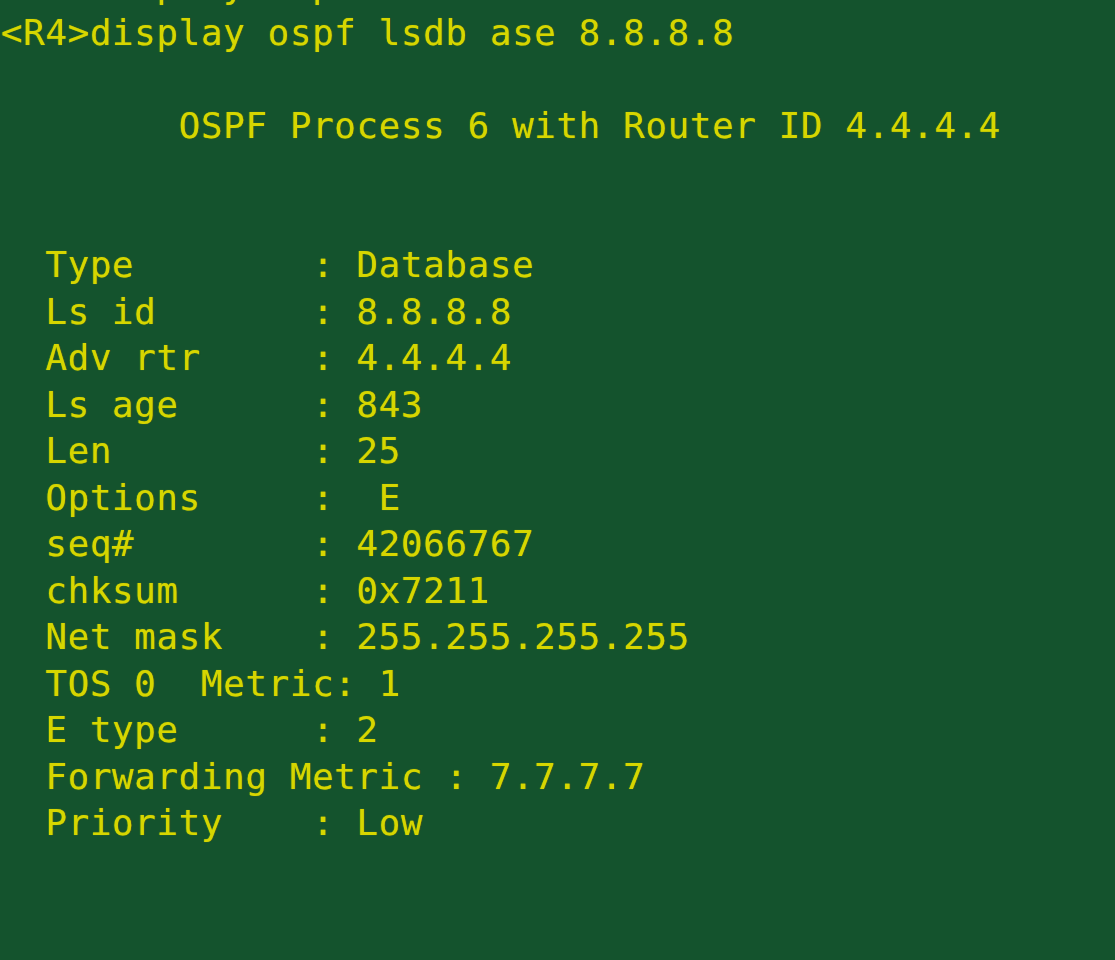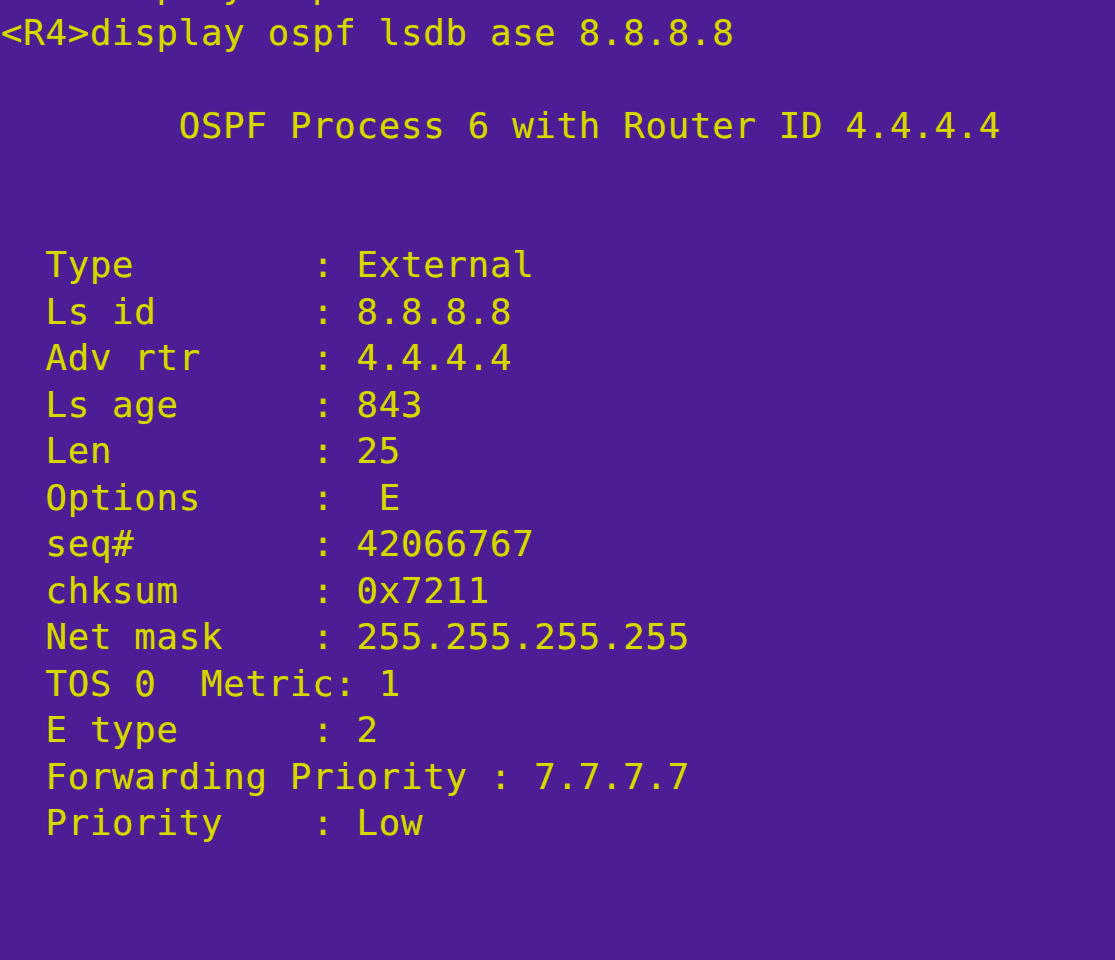--- a/index.html
+++ b/index.html
@@ -11,21 +11,21 @@
     width: 1115px;
     height: 960px;
     overflow: hidden;
     font-family: "DejaVu Sans Mono", "Liberation Mono", monospace;
   }
 
   #terminal {
     position: relative;
     width: 1115px;
     height: 960px;
-    background: #4c1d95;
+    background: #14532d;
     overflow: hidden;
   }
 
   
   #screen {
     position: absolute;
     left: 0;
     top: -37px;
     width: 1115px;
   }
@@ -62,21 +62,21 @@
 
     <span class="line blank"> </span>
 
     <span class="line">        OSPF Process 6 with Router ID 4.4.4.4</span>
 
 
     <span class="line blank"> </span>
 
     <span class="line blank"> </span>
 
-    <span class="line">  Type        : External</span>
+    <span class="line">  Type        : Database</span>
 
     <span class="line">  Ls id       : 8.8.8.8</span>
 
     <span class="line">  Adv rtr     : 4.4.4.4</span>
 
     <span class="line">  Ls age      : 843</span>
 
     <span class="line">  Len         : 25</span>
 
     <span class="line">  Options     :  E</span>
@@ -84,19 +84,19 @@
     <span class="line">  seq#        : 42066767</span>
 
     <span class="line">  chksum      : 0x7211</span>
 
     <span class="line">  Net mask    : 255.255.255.255</span>
 
     <span class="line">  TOS 0  Metric: 1</span>
 
     <span class="line">  E type      : 2</span>
 
-    <span class="line">  Forwarding Priority : 7.7.7.7</span>
+    <span class="line">  Forwarding Metric : 7.7.7.7</span>
 
 
     <span class="line">  Priority    : Low</span>
 
   </div>
 </div>
 
 </body></html>

